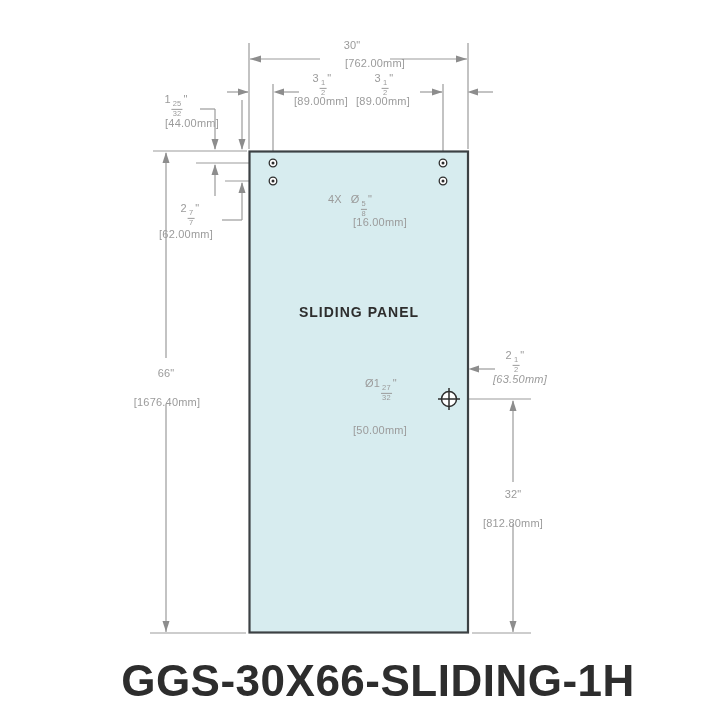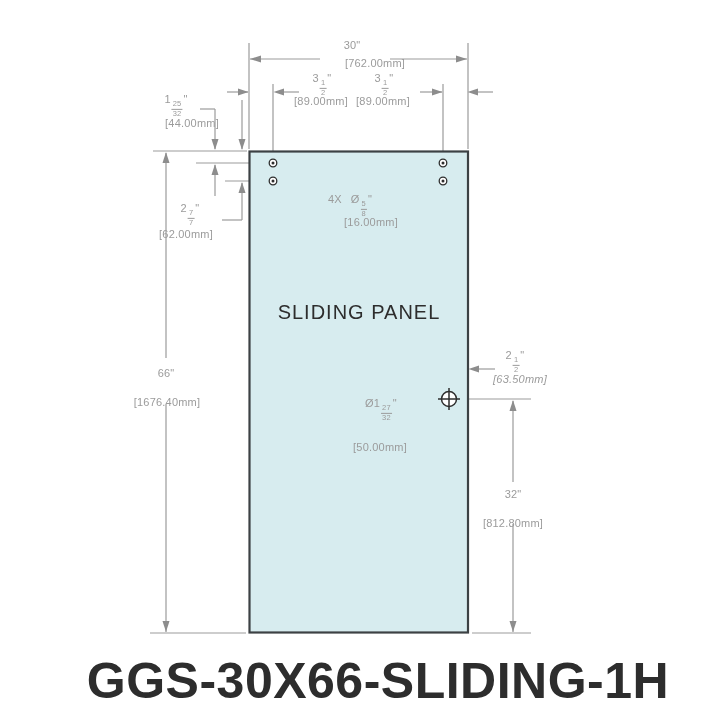--- a/index.html
+++ b/index.html
@@ -29,30 +29,30 @@
     vertical-align:-3px;
     margin:0 1px;
   }
   .fnum{border-bottom:1px solid #9b9b9b;padding:0 1px;}
   .fden{padding:0 1px;}
   .qty{margin-right:9px;}
   .panel-label{
     position:absolute;
     transform:translate(-50%,-50%);
     color:#2d2d2d;
-    font-size:20px;
-    font-weight:normal;
+    font-size:14px;
+    font-weight:bold;
     letter-spacing:1px;
     white-space:nowrap;
   }
   .drawing-title{
     position:absolute;
     transform:translate(-50%,-50%);
     color:#2d2d2d;
-    font-size:50px;
+    font-size:44px;
     font-weight:bold;
     letter-spacing:0.5px;
     white-space:nowrap;
   }
 </style>
 </head>
 <body>
 
 <div id="canvas">
 
@@ -181,30 +181,30 @@
   <div class="dim" style="left:190px;top:215px;"><span>2</span><span class="frac">
         <span class="fnum">7</span>
         <span class="fden">7</span>
       </span><span>"</span></div>
   <div class="dim" style="left:186px;top:234px;text-align:right;">[62.00mm]</div>
 
   <div class="dim" style="left:350px;top:206px;"><span class="qty">4X</span><span>Ø</span><span class="frac">
         <span class="fnum">5</span>
         <span class="fden">8</span>
       </span><span>"</span></div>
-  <div class="dim" style="left:371px;top:222px;">[16.00mm]</div>
+  <div class="dim" style="left:380px;top:222px;">[16.00mm]</div>
 
   <div class="dim" style="left:166px;top:373px;">66"</div>
   <div class="dim" style="left:167px;top:402px;">[1676.40mm]</div>
 
-  <div class="dim" style="left:381px;top:410px;"><span>Ø</span><span>1</span><span class="frac">
+  <div class="dim" style="left:381px;top:390px;"><span>Ø</span><span>1</span><span class="frac">
         <span class="fnum">27</span>
         <span class="fden">32</span>
       </span><span>"</span></div>
-  <div class="dim" style="left:380px;top:447px;">[50.00mm]</div>
+  <div class="dim" style="left:380px;top:430px;">[50.00mm]</div>
 
   <div class="dim" style="left:515px;top:362px;"><span>2</span><span class="frac">
         <span class="fnum">1</span>
         <span class="fden">2</span>
       </span><span>"</span></div>
   <div class="dim" style="left:520px;top:379px;font-style:italic;">[63.50mm]</div>
 
   <div class="dim" style="left:513px;top:494px;">32"</div>
   <div class="dim" style="left:513px;top:511px;margin-top:12px;">[812.80mm]</div>
 

